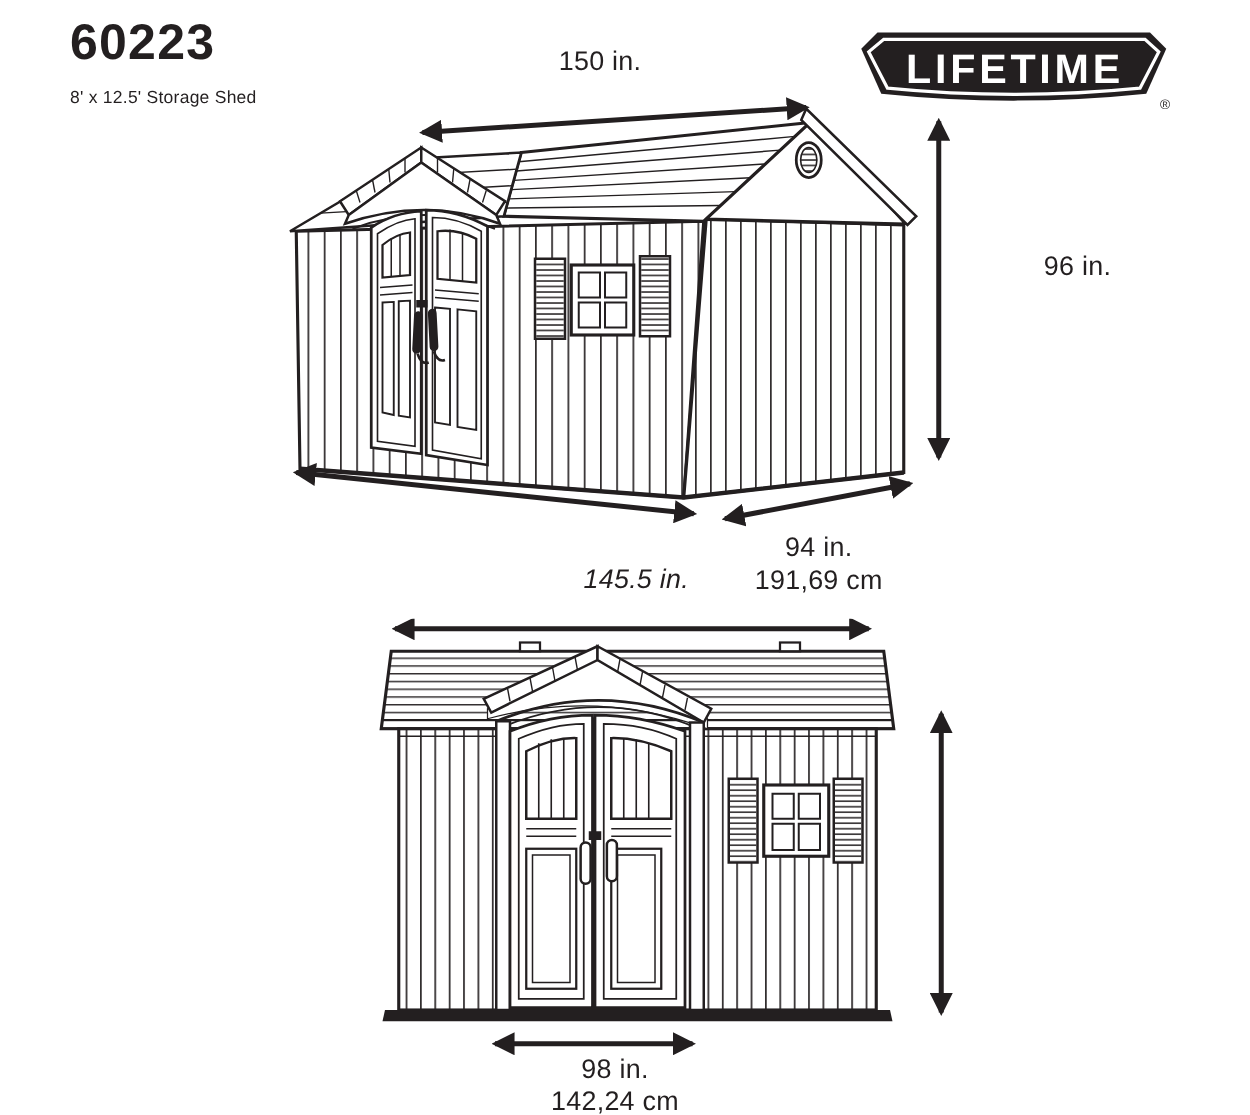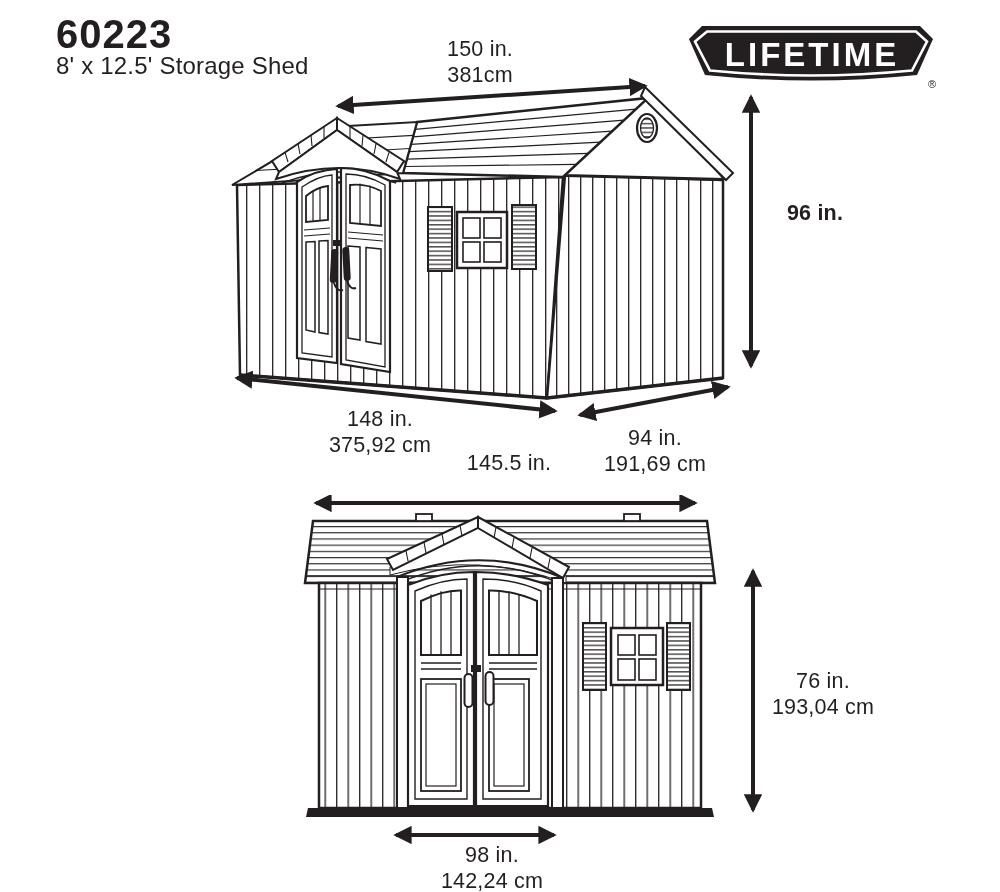--- a/index.html
+++ b/index.html
@@ -1,21 +1,21 @@
 <!DOCTYPE html>
 <html><head>
 <meta charset="utf-8">
 <style>
   html,body{margin:0;padding:0;background:#fff;}
   .stage{position:relative;width:1000px;height:892px;background:#fff;overflow:hidden;
          font-family:"Liberation Sans",sans-serif;color:#231f20;}
   .art{position:absolute;}
   .title-block{position:absolute;left:56px;top:14px;line-height:1;}
   .model{font-size:40px;font-weight:bold;letter-spacing:1px;}
-  .product{font-size:24px;margin-top:0;letter-spacing:0.2px;}
+  .product{font-size:14px;margin-top:16px;letter-spacing:0.2px;}
   .dim{position:absolute;width:170px;text-align:center;font-size:21.5px;line-height:26px;letter-spacing:0.2px;}
   .reg{position:absolute;left:928px;top:78px;font-size:11px;}
   svg .ln{stroke:#231f20;fill:none;}
   svg .fw{fill:#ffffff;stroke:#231f20;}
   svg .dimline{stroke:#231f20;stroke-width:4;fill:none;}
   svg text.logo-text{font-family:"Liberation Sans",sans-serif;font-weight:bold;
        font-size:33px;letter-spacing:3px;fill:#ffffff;}
 </style>
 </head>
 <body>
@@ -254,38 +254,29 @@
 
     <path d="M18,313 L422,313 L424,322 L16,322 Z" fill="#231f20"></path>
 
     <path class="dimline" d="M26,8 H405" marker-start="url(#m2)" marker-end="url(#m2)"></path>
     <path class="dimline" d="M463,76 V315" marker-start="url(#m2)" marker-end="url(#m2)"></path>
     <path class="dimline" d="M106,340 H264" marker-start="url(#m2)" marker-end="url(#m2)"></path>
   </svg>
 
   <div class="dim" style="left:395px;top:36px;">
     <div>150 in.</div>
-    <div>381cm</div>
-  </div>
-  <div class="dim" style="left:730px;top:200px;font-weight:bold;">
+  </div>
+  <div class="dim" style="left:777px;top:200px;">
     <div>96 in.</div>
-  </div>
-  <div class="dim" style="left:295px;top:406px;">
-    <div>148 in.</div>
-    <div>375,92 cm</div>
   </div>
   <div class="dim" style="left:570px;top:425px;">
     <div>94 in.</div>
     <div>191,69 cm</div>
   </div>
-  <div class="dim" style="left:424px;top:450px;">
+  <div class="dim" style="left:424px;top:450px;font-style:italic;">
     <div>145.5 in.</div>
-  </div>
-  <div class="dim" style="left:738px;top:668px;">
-    <div>76 in.</div>
-    <div>193,04 cm</div>
   </div>
   <div class="dim" style="left:407px;top:842px;">
     <div>98 in.</div>
     <div>142,24 cm</div>
   </div>
 
 </div>
 
 </body></html>

